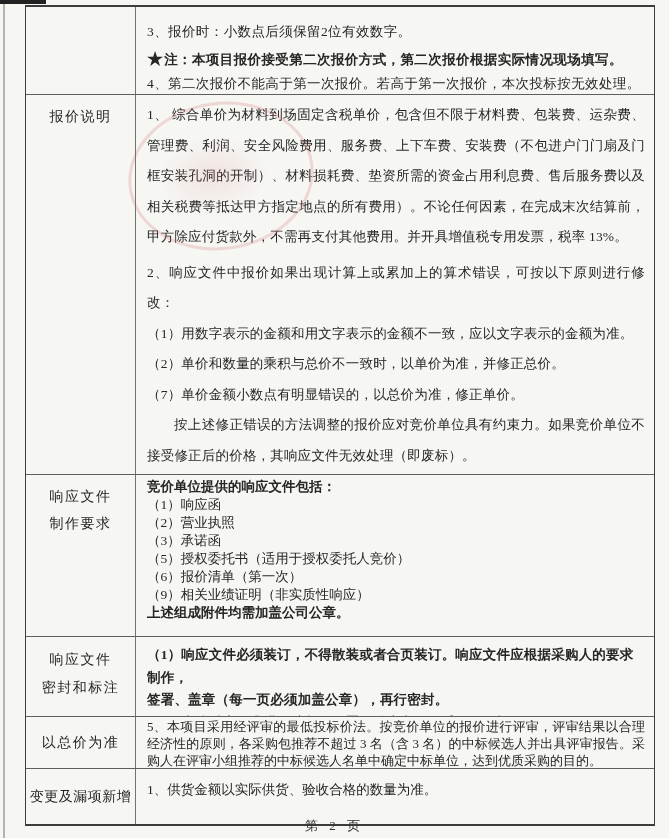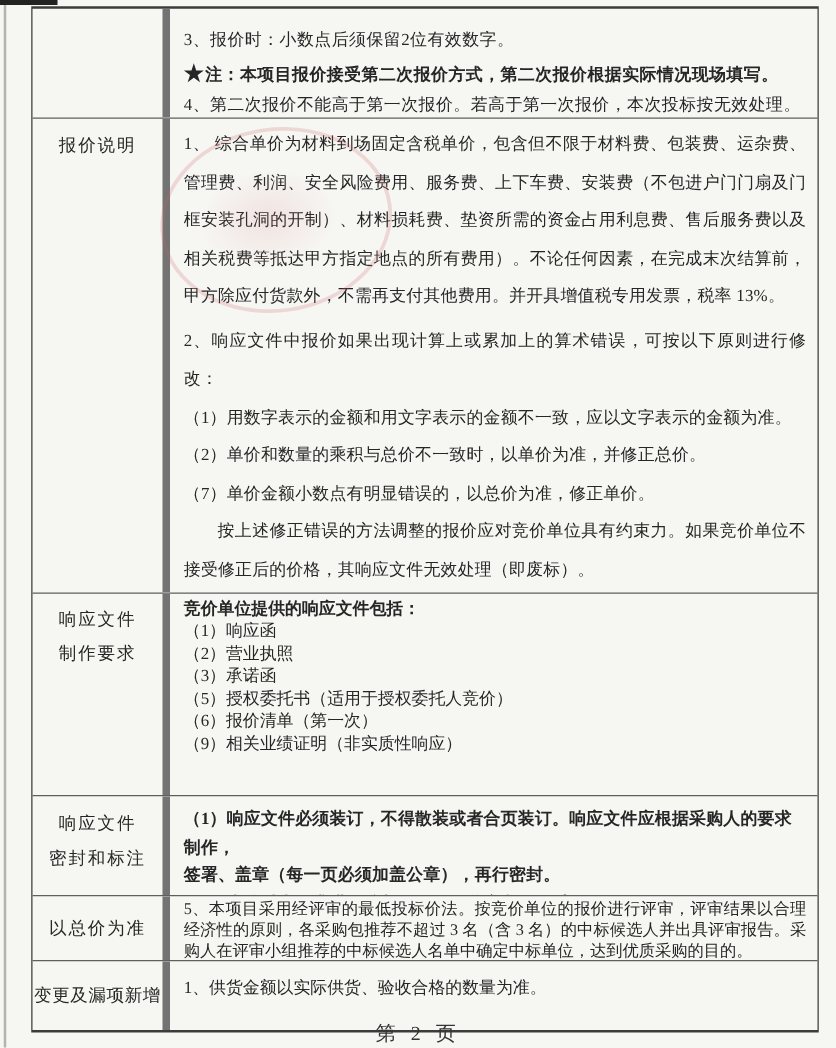--- a/index.html
+++ b/index.html
@@ -17,21 +17,21 @@
     border:3px solid rgba(205,95,95,0.20);border-radius:50%;
     transform:rotate(-8deg);pointer-events:none;}
   .stamp .blob{position:absolute;left:28px;top:30px;width:110px;height:78px;border-radius:50%;
     background:radial-gradient(closest-side,rgba(208,110,110,0.14),rgba(208,110,110,0));}
 
   .doc-table{position:absolute;left:25px;top:5px;width:630px;height:821px;
     border:2px solid #3c3c3c;border-left-width:1.5px;border-right-width:1.5px;
     box-sizing:border-box;display:flex;flex-direction:column;background:transparent;}
   .row{display:flex;border-bottom:1px solid #5f5f5f;box-sizing:border-box;overflow:hidden;}
   .row:last-child{border-bottom:none;}
-  .label-cell{width:110px;flex:0 0 110px;border-right:6px solid #737373;box-sizing:border-box;
+  .label-cell{width:110px;flex:0 0 110px;border-right:1px solid #737373;box-sizing:border-box;
     text-align:center;font-size:14px;letter-spacing:1.5px;overflow:hidden;}
   .content-cell{flex:1;box-sizing:border-box;padding:0 9px 0 11px;font-size:13.5px;overflow:hidden;}
 
   
   .r1{height:88px;flex:0 0 88px;}
   .r1 .content-cell{padding-top:13px;line-height:24px;letter-spacing:0.4px;}
   .star-line{margin-top:3px;font-weight:bold;}
   .star{font-size:18px;font-weight:bold;vertical-align:-1px;letter-spacing:1px;}
 
   
@@ -59,21 +59,21 @@
   .r5 .content-cell{padding-top:2px;line-height:16.8px;text-align:justify;font-size:13px;}
 
   
   .r6{flex:1;}
   .r6 .label-cell{display:flex;align-items:center;justify-content:center;font-weight:normal;letter-spacing:0.5px;}
   .r6 .content-cell{padding-top:13px;line-height:15px;}
 
   .lbl-line{display:block;}
 
   .page-footer{position:absolute;left:0;right:0;top:817px;text-align:center;
-    font-size:16px;letter-spacing:4px;color:#333;}
+    font-size:13px;letter-spacing:4px;color:#333;}
 </style>
 </head>
 <body>
 
 <div class="page">
 
   <div class="edge-left"></div>
   <div class="corner-smudge"></div>
 
   <div class="doc-table">
@@ -106,20 +106,21 @@
         <span class="lbl-line">制作要求</span>
       </div>
       <div class="content-cell">
         <div class="hd">竞价单位提供的响应文件包括：</div>
         <div>（1）响应函</div>
         <div>（2）营业执照</div>
         <div>（3）承诺函</div>
         <div>（5）授权委托书（适用于授权委托人竞价）</div>
         <div>（6）报价清单（第一次）</div>
         <div>（9）相关业绩证明（非实质性响应）</div>
+        <div class="ft">上述组成附件均需加盖公司公章。</div>
       </div>
     </div>
 
     <div class="row r4">
       <div class="label-cell">
         <span class="lbl-line">响应文件</span>
         <span class="lbl-line">密封和标注</span>
       </div>
       <div class="content-cell">
         <div>（1）响应文件必须装订，不得散装或者合页装订。响应文件应根据采购人的要求制作，</div>

